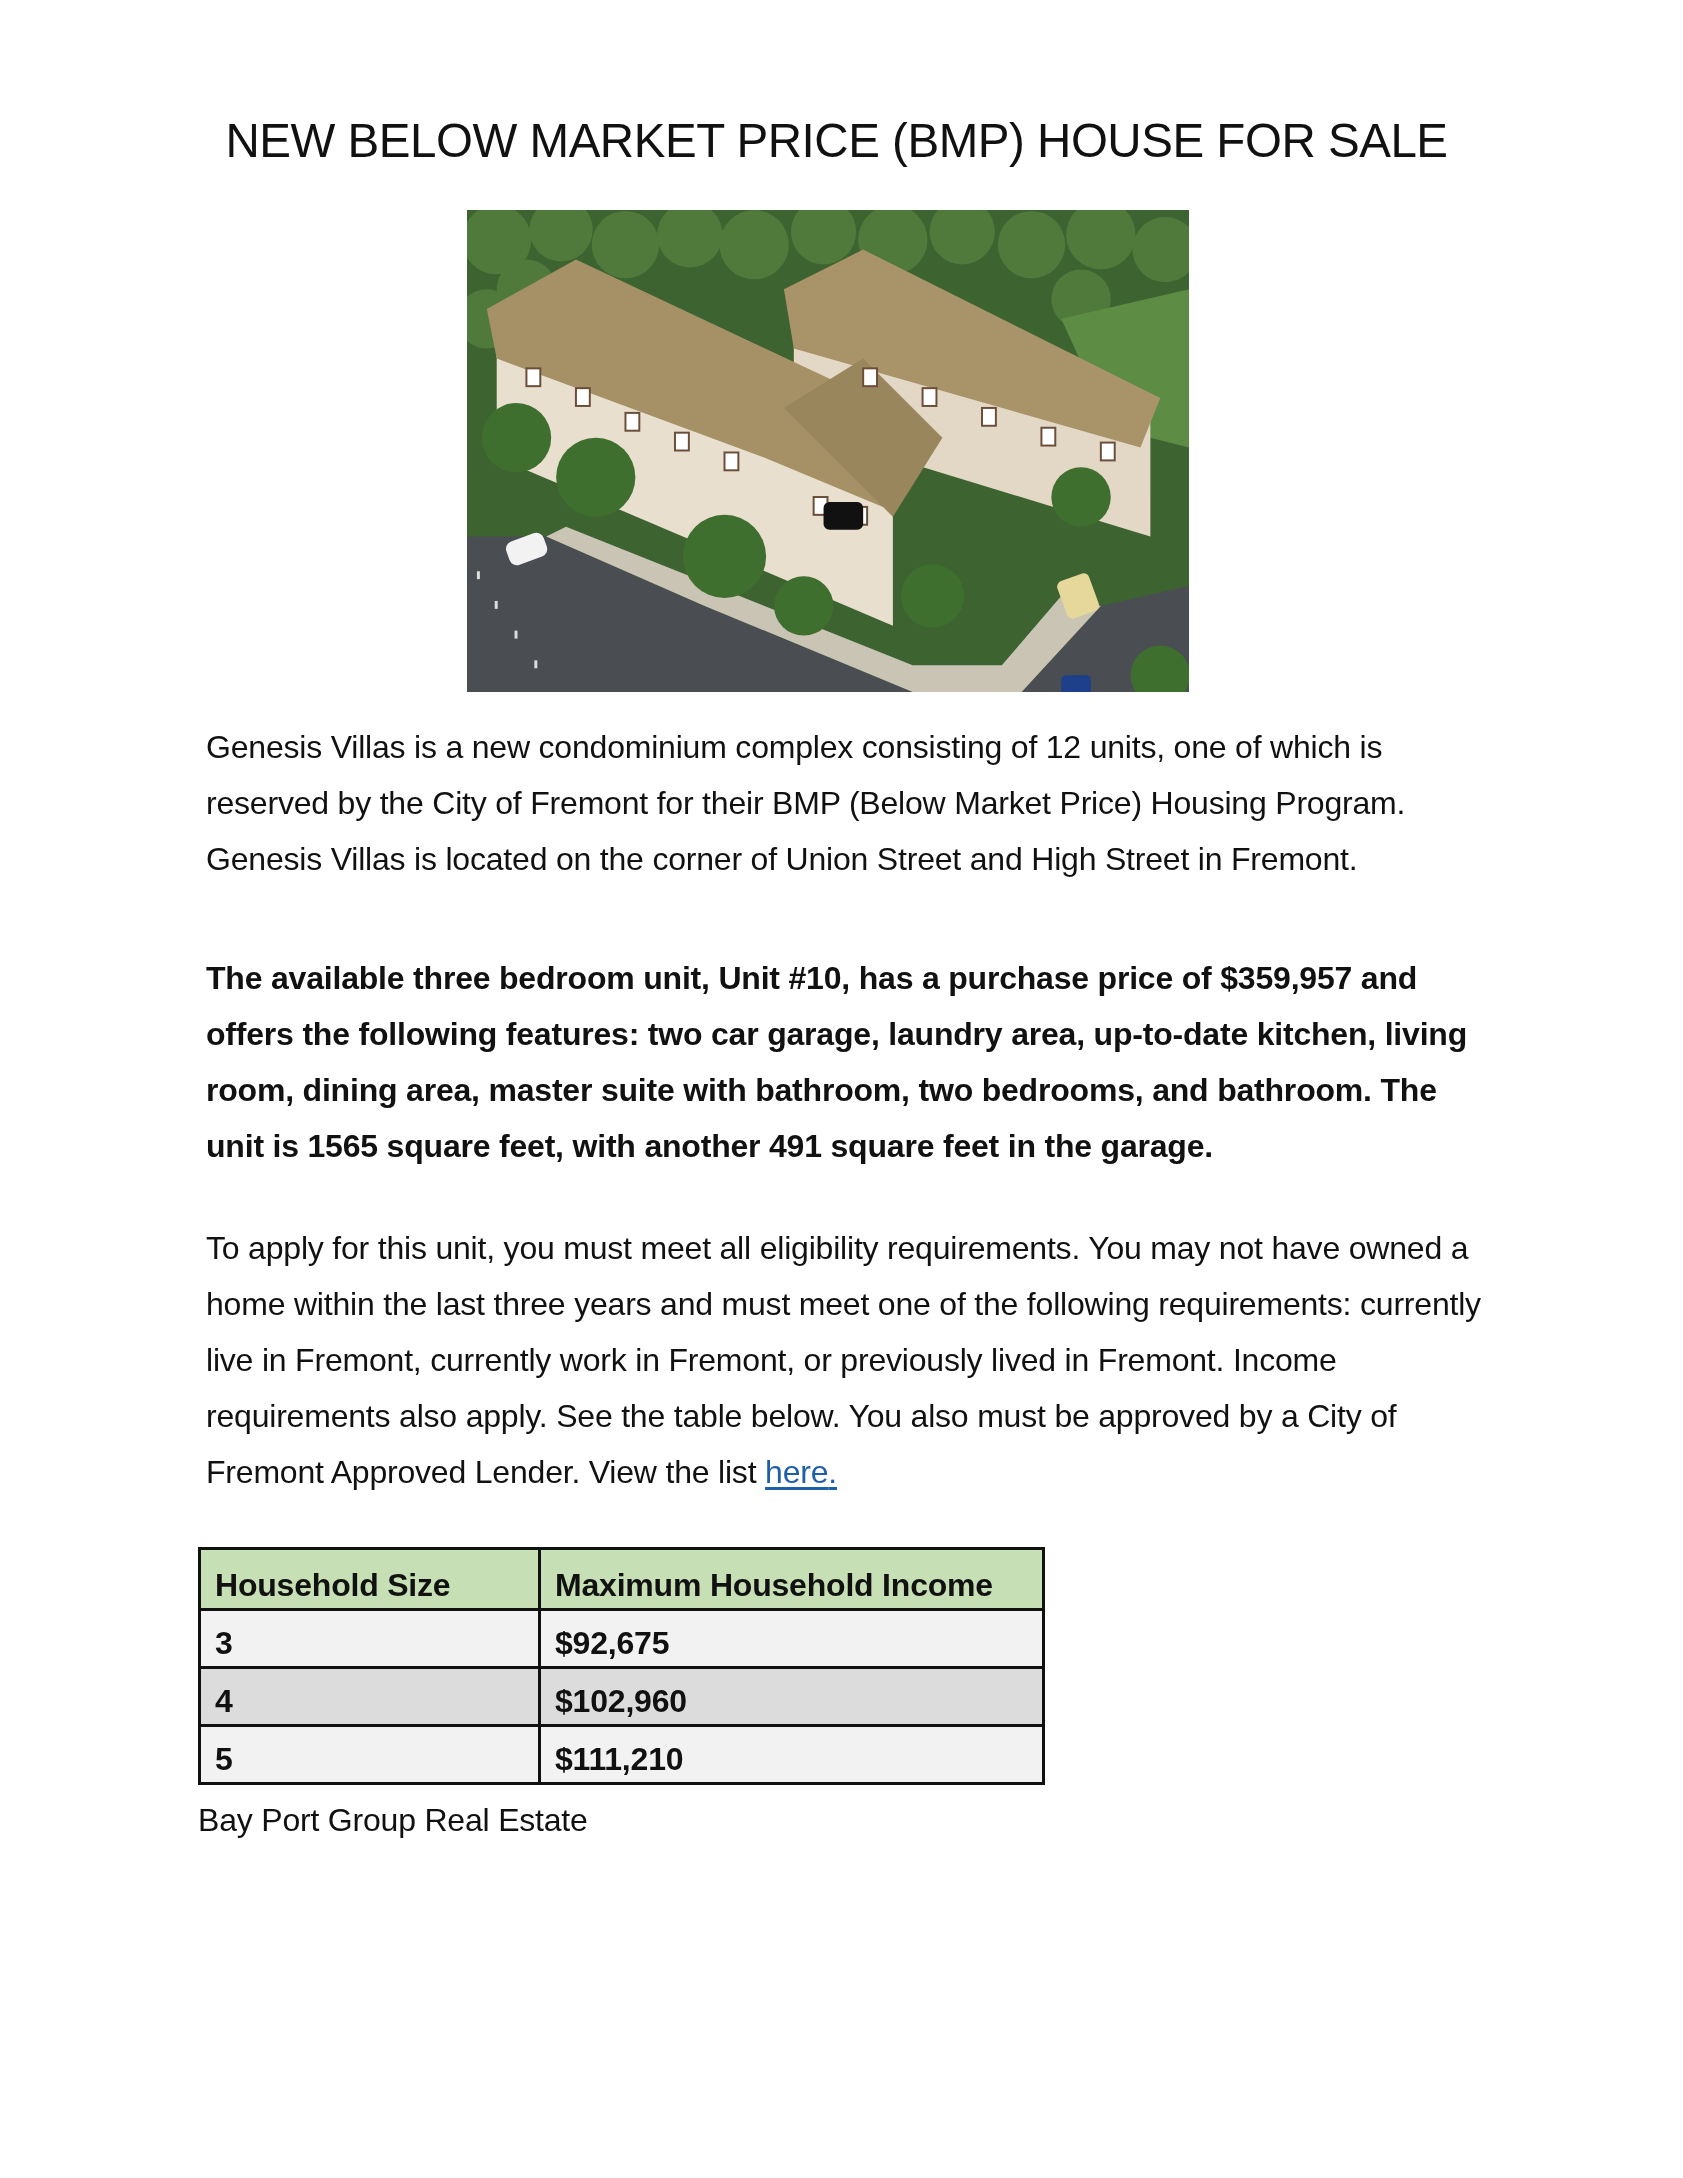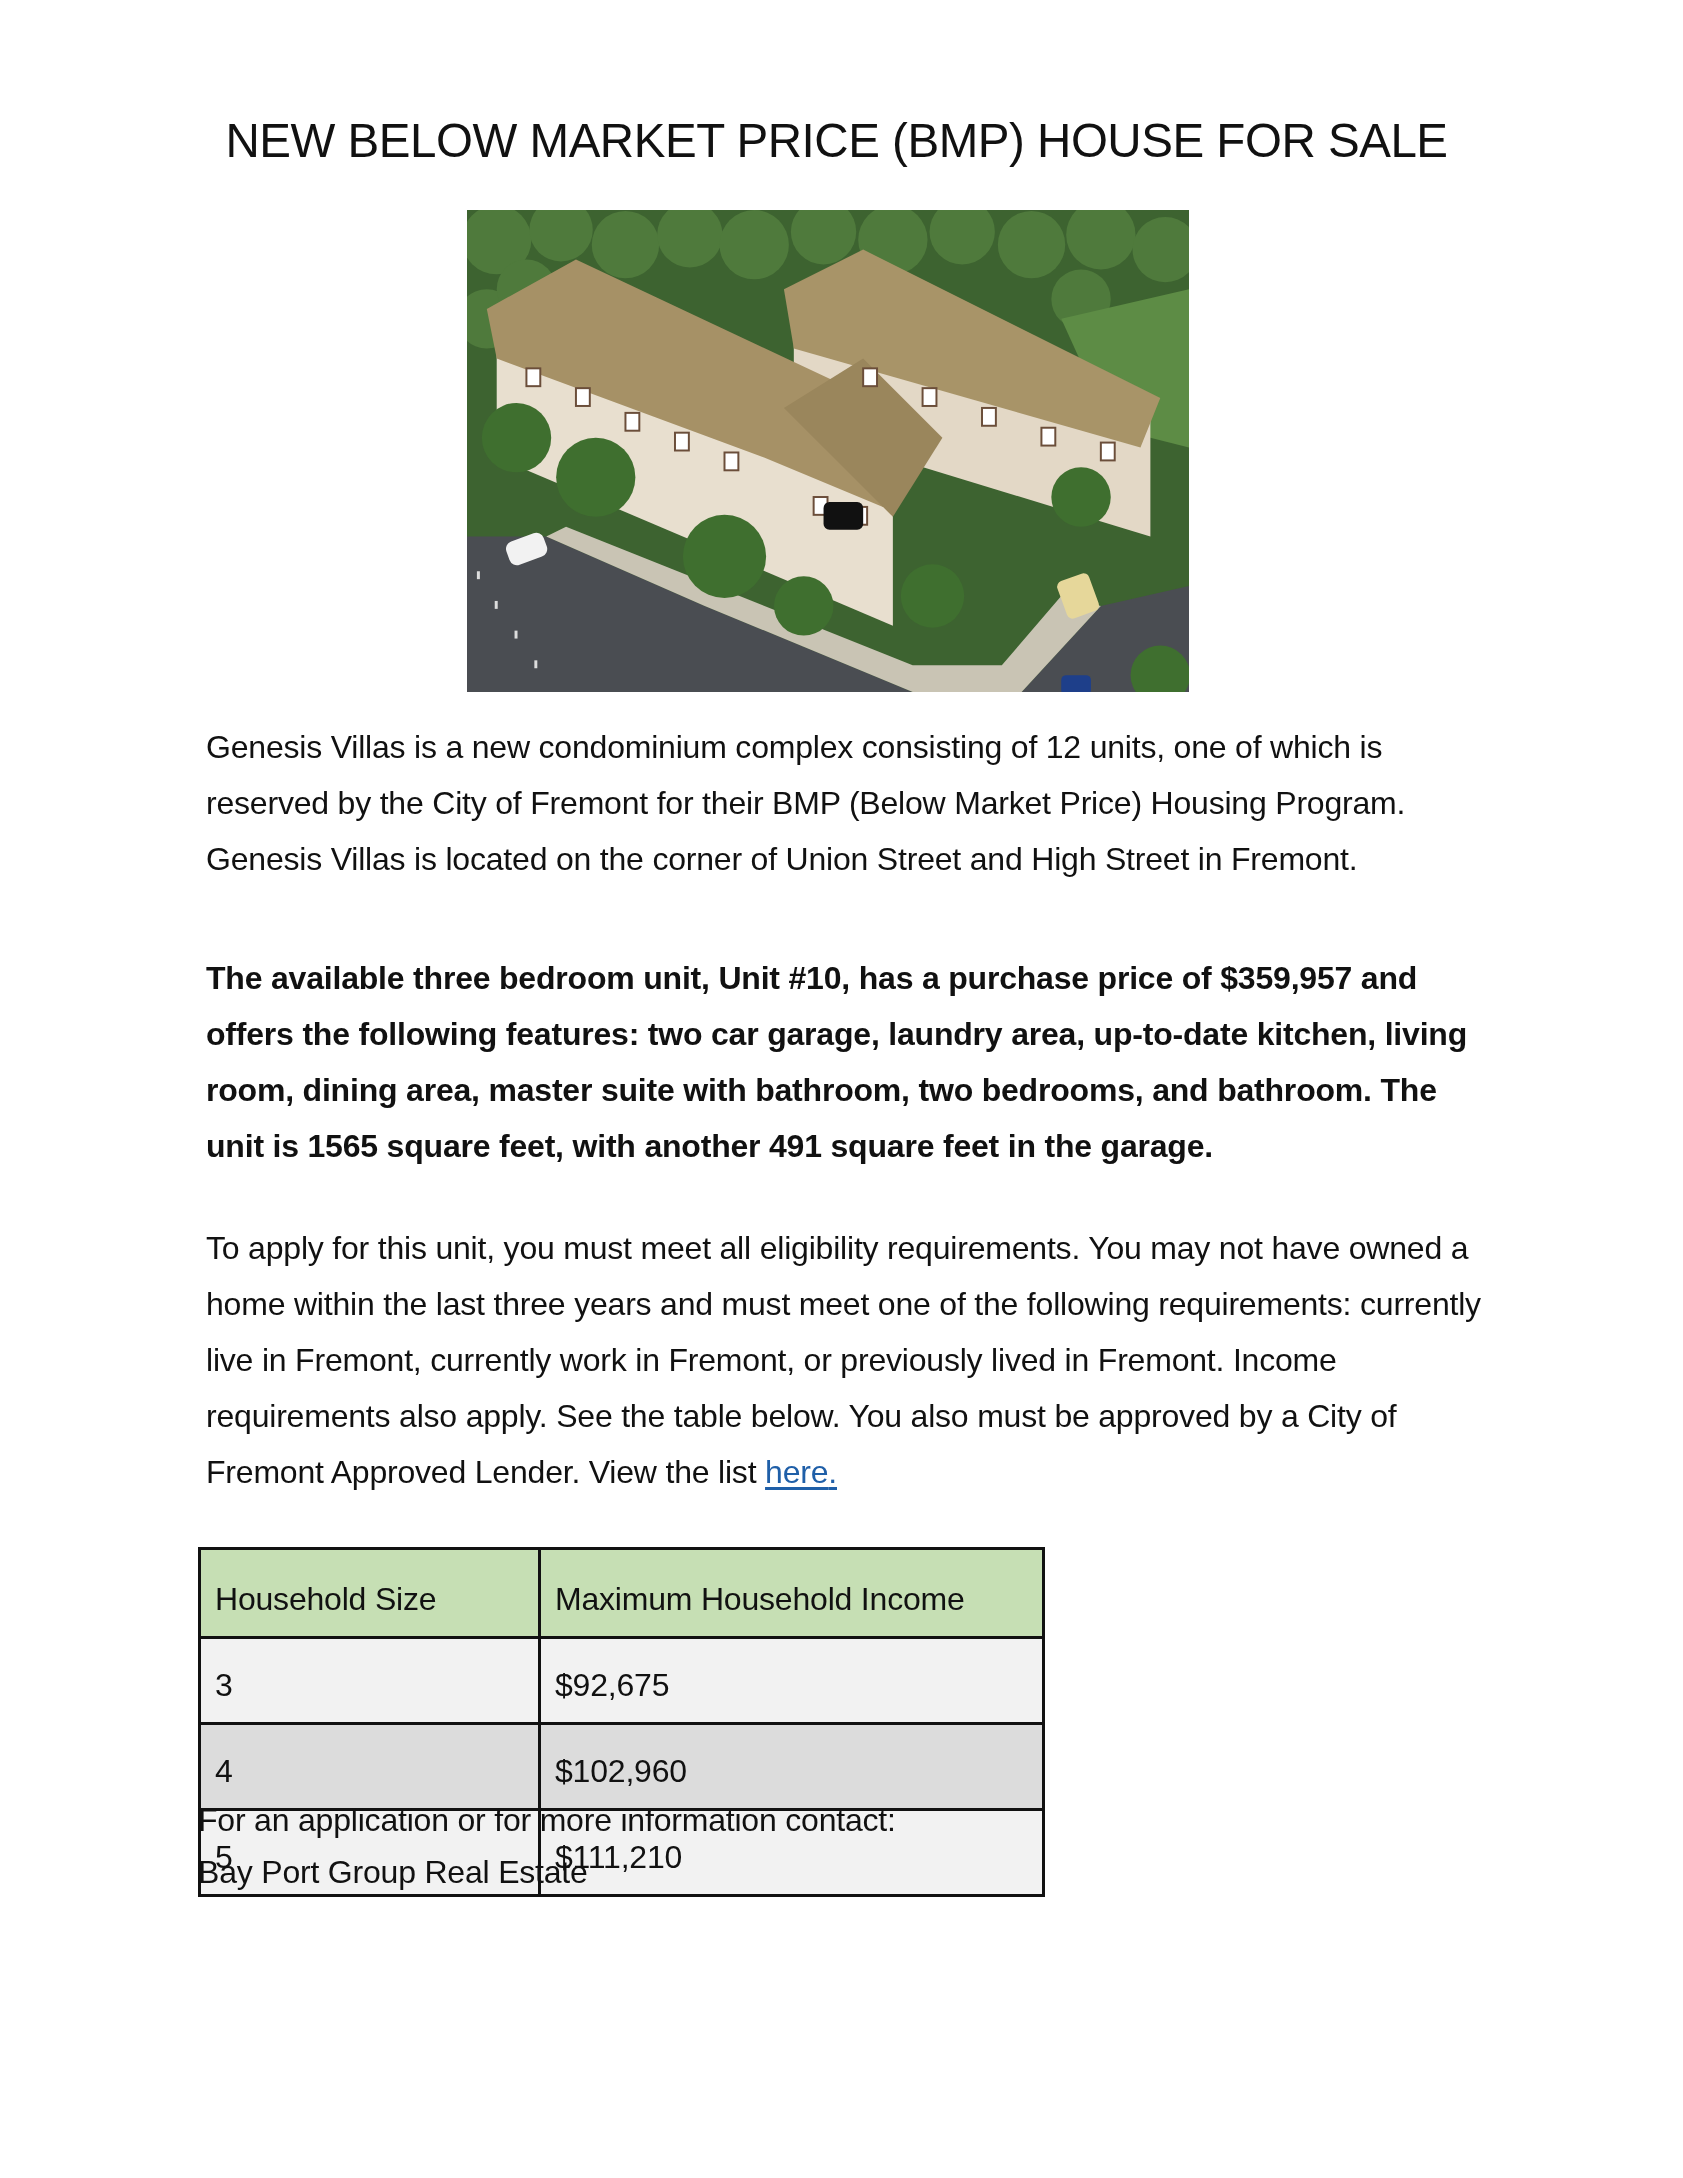--- a/index.html
+++ b/index.html
@@ -24,22 +24,22 @@
   }
   .p1 { top: 711px; }
   .p2 { top: 942px; font-weight: bold; }
   .p3 { top: 1212px; }
   a.link { color: #1f5fa8; text-decoration: underline; text-underline-offset: 4px; }
   table.income {
     position: absolute; left: 198px; top: 1547px; width: 847px;
     border-collapse: collapse; font-size: 32px; letter-spacing: -0.2px;
   }
   table.income td, table.income th {
-    border: 3px solid #111; padding: 18px 14px; height: 47px; text-align: left;
-    font-weight: normal; vertical-align: bottom; line-height: 38px;
+    border: 3px solid #111; padding: 4px 14px; height: 47px; text-align: left;
+    font-weight: bold; vertical-align: bottom; line-height: 38px;
   }
   table.income th { height: 50px; background: #c6dfb4; }
   table.income td.c1, table.income th.c1 { width: 309px; }
   tr.r1 td, tr.r3 td { background: #f2f2f2; }
   tr.r2 td { background: #dcdcdc; }
   .contact {
     position: absolute; left: 198px; top: 1794px; margin: 0;
     font-size: 32px; line-height: 52px; letter-spacing: -0.2px;
   }
   .contact div { white-space: nowrap; }
@@ -140,16 +140,15 @@
     <td>$102,960</td>
   </tr>
   <tr class="r3">
     <td class="c1">5</td>
     <td>$111,210</td>
   </tr>
 </tbody>
   </table>
 
 <div class="contact">
-  <div>For an application or for more information contact:</div>
   <div>Bay Port Group Real Estate</div>
 </div>
 
 
 </body></html>

